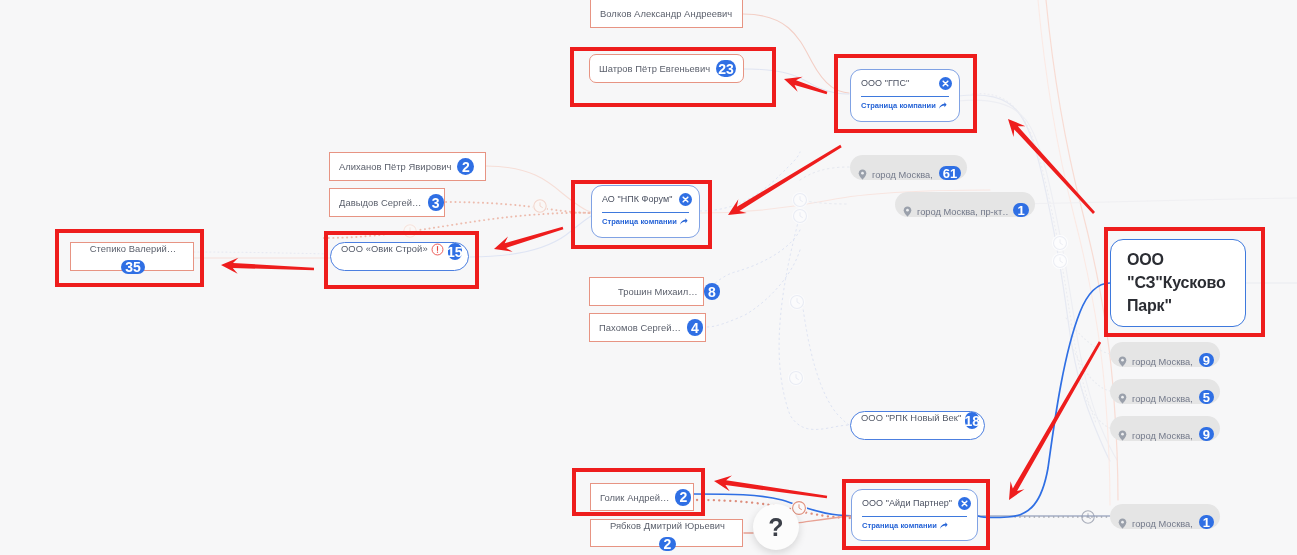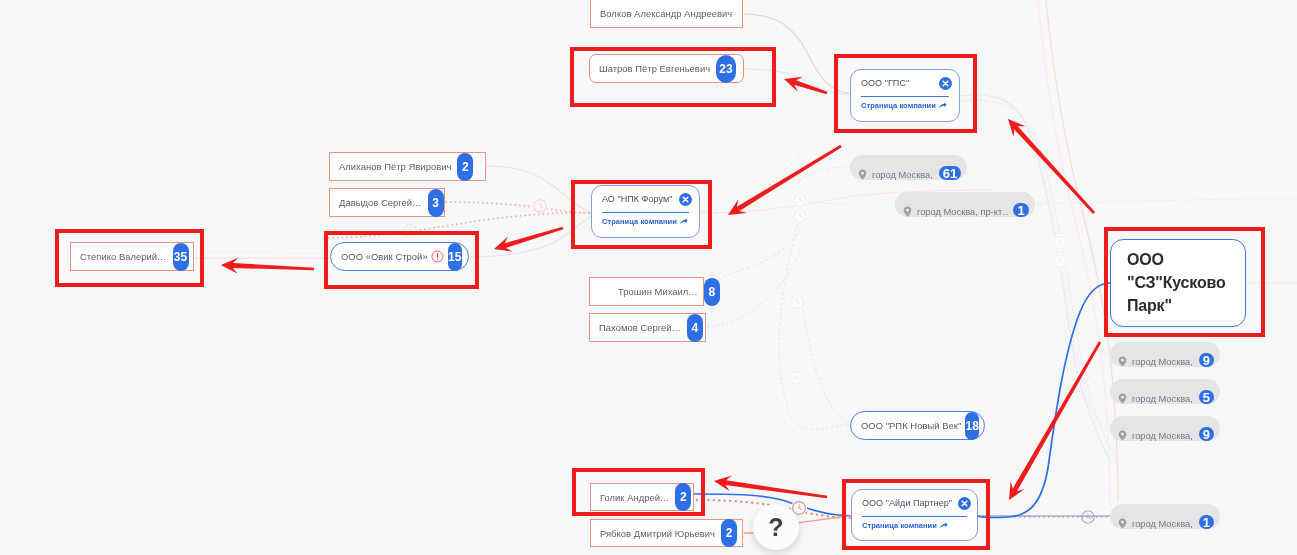--- a/index.html
+++ b/index.html
@@ -5,26 +5,26 @@
 <style>
   html,body{margin:0;padding:0;}
   body{width:1297px;height:555px;overflow:hidden;background:#f7f7f8;
        font-family:"Liberation Sans",sans-serif;-webkit-font-smoothing:antialiased;}
   #stage{position:relative;width:1297px;height:555px;overflow:hidden;background:#f7f7f8;}
   svg.layer{position:absolute;left:0;top:0;width:1297px;height:555px;overflow:visible;pointer-events:none;}
   .node{position:absolute;box-sizing:border-box;}
 
   .person{background:#ffffff;border:1px solid #e79483;display:flex;align-items:center;
           padding:0 7px 0 9px;gap:6px;font-size:9.4px;color:#5a5f6b;white-space:nowrap;letter-spacing:0.05px;}
-  .badge{background:#2f6fe4;color:#ffffff;border-radius:10px;min-width:16px;height:28px;
-         display:flex;align-items:center;justify-content:center;font-size:12px;font-weight:700;
+  .badge{background:#2f6fe4;color:#ffffff;border-radius:10px;min-width:16px;height:17px;
+         display:flex;align-items:center;justify-content:center;font-size:14px;font-weight:700;
          padding:0 4.5px;box-sizing:border-box;line-height:1;}
 
   .bluepill{background:#ffffff;border:1.2px solid #4c7fe0;border-radius:16px;display:flex;
-            align-items:center;padding:0 6px 0 10px;gap:4px;font-size:9.4px;
+            align-items:flex-start;padding:0 6px 0 10px;gap:4px;font-size:9.4px;
             color:#545a68;white-space:nowrap;box-sizing:border-box;letter-spacing:0.05px;}
   .bluepill .badge{padding:0 3px;min-width:14px;}
 
   .addr{background:#e5e5e5;border-radius:14px;display:flex;align-items:flex-end;height:25px;
         padding:0 6px 0 8px;gap:5px;font-size:9.3px;color:#73798a;white-space:nowrap;box-sizing:border-box;}
   .addr .badge{border-radius:9px;min-width:14px;height:14px;font-size:13px;}
 
   .card{background:#ffffff;border:1.2px solid #80a2e4;border-radius:11px;
         box-sizing:border-box;padding:5px 7px 5px 10px;display:flex;flex-direction:column;}
   .card .crow{display:flex;align-items:center;justify-content:space-between;gap:6px;height:16px;}
@@ -149,29 +149,29 @@
         <span class="badge">3</span>
       </div>
       <div class="node person" style="left: 589px; top: 277px; width: 115px; height: 29px; padding-left: 28px;">
         <span>Трошин Михаил…</span>
         <span class="badge">8</span>
       </div>
       <div class="node person" style="left: 589px; top: 313px; width: 117px; height: 29px;">
         <span>Пахомов Сергей…</span>
         <span class="badge">4</span>
       </div>
-      <div class="node person" style="left: 70px; top: 242px; width: 124px; height: 29px;">
+      <div class="node person" style="left: 70px; top: 242px; width: 124px; height: 29px; flex-direction: column;">
         <span>Степико Валерий…</span>
         <span class="badge">35</span>
       </div>
       <div class="node person" style="left: 590px; top: 483px; width: 104px; height: 28px;">
         <span>Голик Андрей…</span>
         <span class="badge">2</span>
       </div>
-      <div class="node person" style="left: 590px; top: 519px; width: 153px; height: 28px;">
+      <div class="node person" style="left: 590px; top: 519px; width: 153px; height: 28px; flex-direction: column;">
         <span>Рябков Дмитрий Юрьевич</span>
         <span class="badge">2</span>
       </div>
       <div class="node bluepill" style="left: 330px; top: 242px; width: 139px; height: 29px;">
         <span>ООО «Овик Строй»</span>
         <span style="display: flex; margin-left: -1px;">
           <svg width="13" height="13" viewBox="0 0 20 20">
             <circle cx="10" cy="10" r="8.4" fill="none" stroke="#e8413c" stroke-width="1.3"></circle>
             <path d="M10 5.3v6.0" stroke="#e8413c" stroke-width="1.7" stroke-linecap="round"></path>
             <circle cx="10" cy="14.1" r="1.0" fill="#e8413c"></circle>

